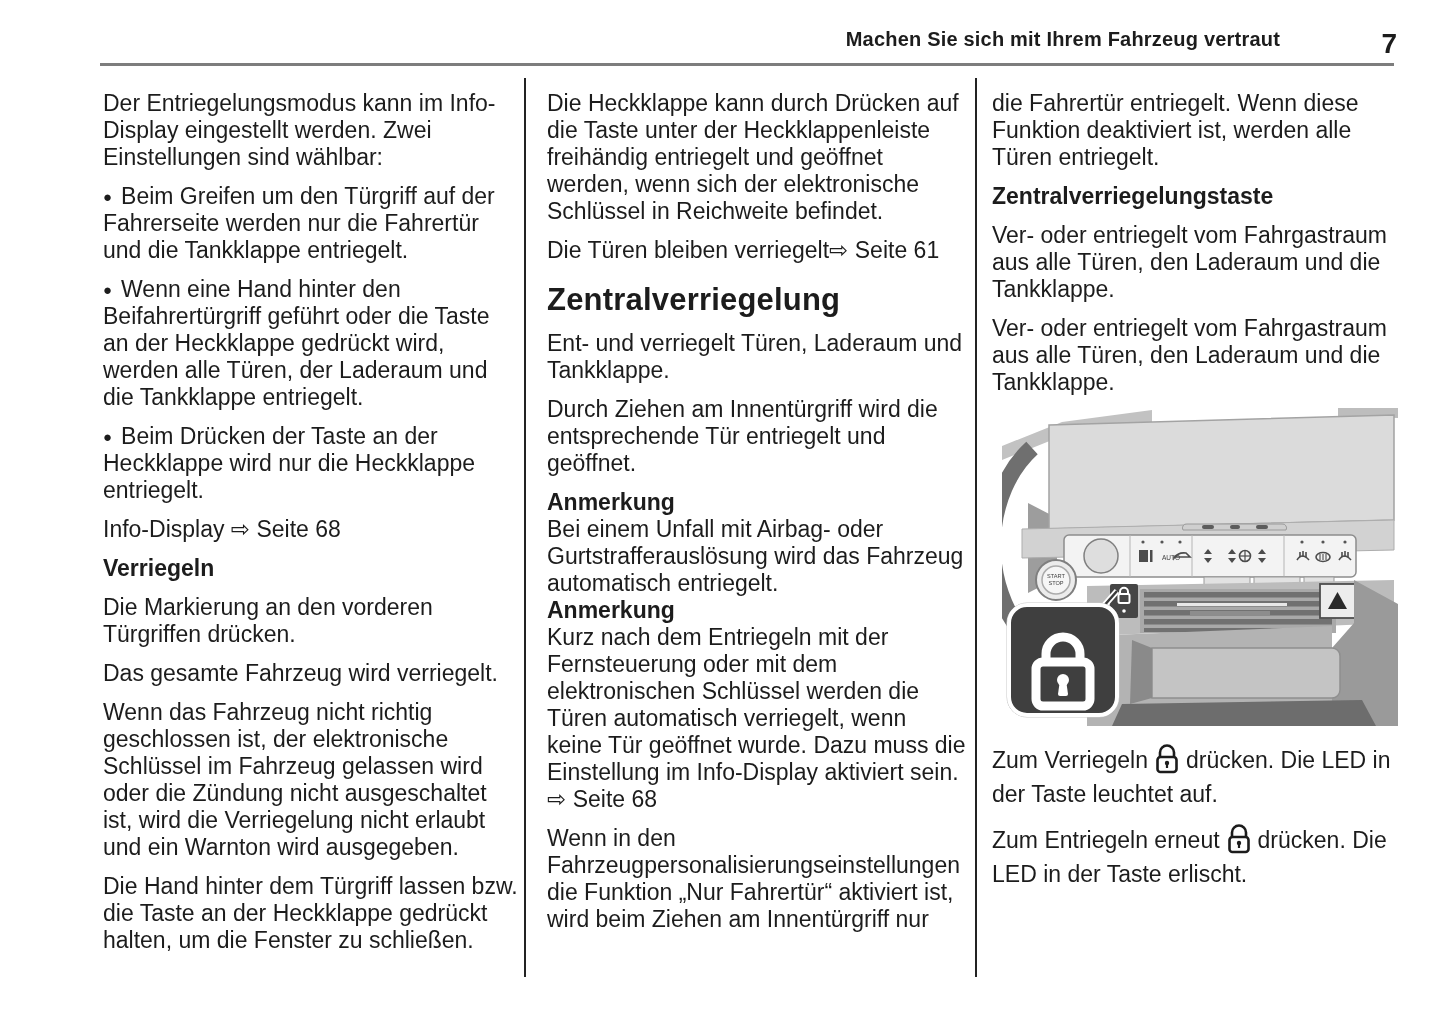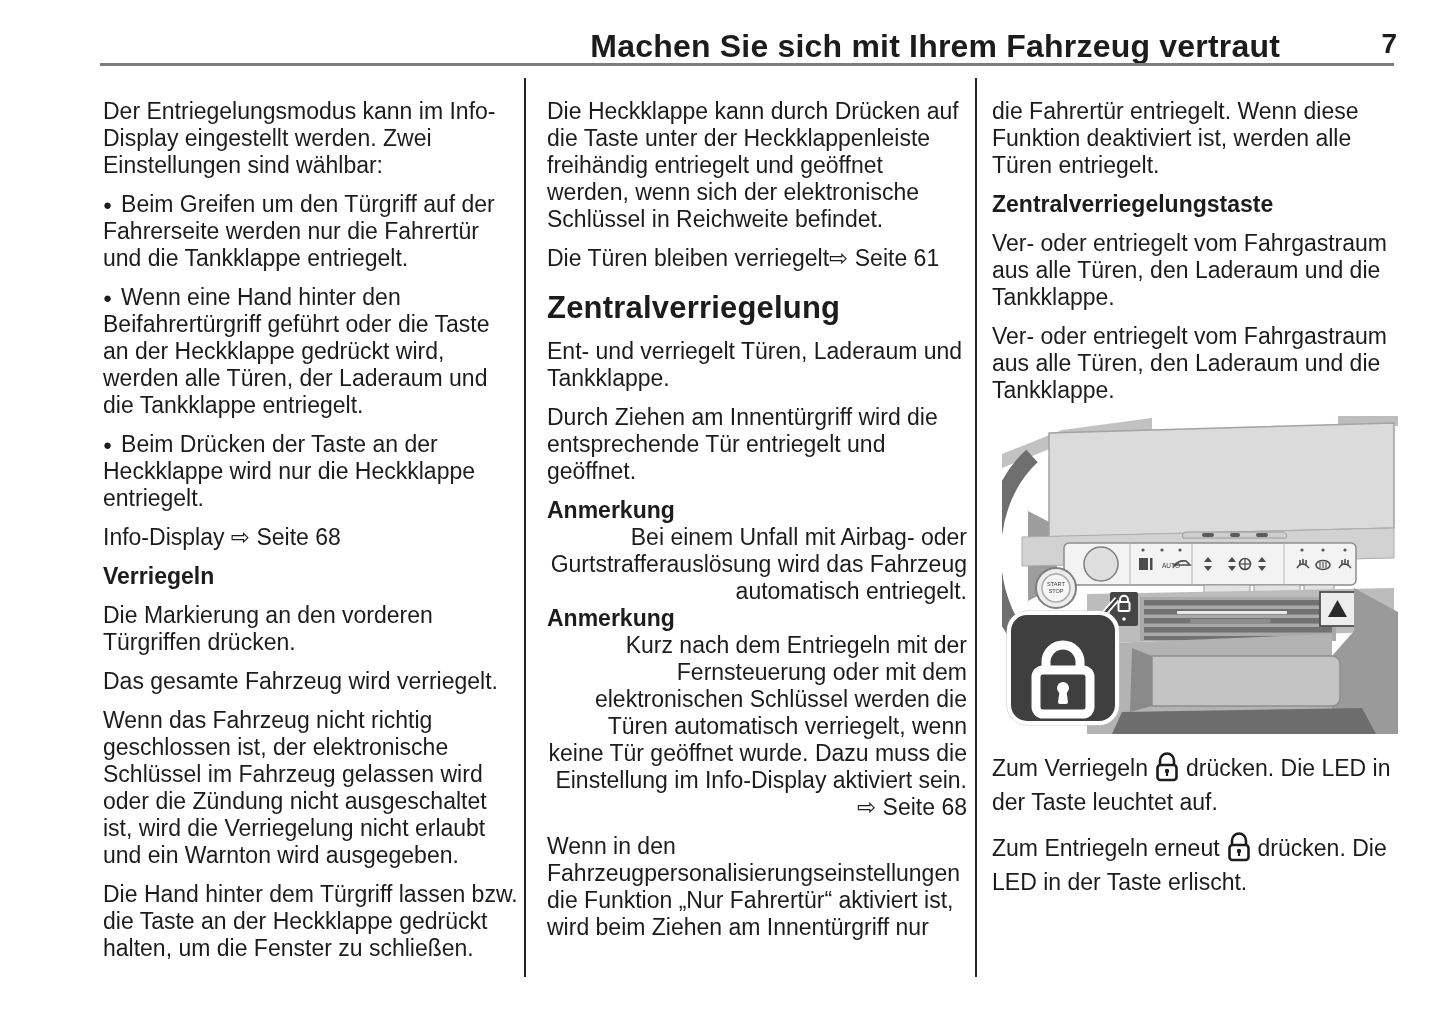--- a/index.html
+++ b/index.html
@@ -3,44 +3,44 @@
 <meta charset="utf-8">
 <style>
   html,body{margin:0;padding:0;background:#ffffff;}
   .page{
     position:relative;width:1445px;height:1018px;background:#ffffff;overflow:hidden;
     font-family:"Liberation Sans","DejaVu Sans",sans-serif;color:#1c1c1c;
   }
   
   .hdr-title{
     position:absolute;top:28px;left:100px;width:1180px;text-align:right;
-    font-size:32px;font-weight:bold;letter-spacing:0.2px;white-space:nowrap;
+    font-size:20px;font-weight:bold;letter-spacing:0.2px;white-space:nowrap;
   }
   .hdr-page{
     position:absolute;top:28px;right:48px;font-size:28px;font-weight:bold;
   }
   .hdr-rule{
     position:absolute;top:63px;left:100px;width:1294px;height:3px;background:#7d7d7d;
   }
   
   .cols{position:absolute;top:82px;left:103px;width:1295px;}
-  .col{position:absolute;top:16px;}
+  .col{position:absolute;top:8px;}
   .col1{left:0;width:418px;}
   .col2{left:444px;width:420px;}
   .col3{left:889px;width:406px;}
   .vdiv{position:absolute;top:-4px;width:2px;height:899px;background:#232323;}
   .vdiv1{left:421px;}
   .vdiv2{left:872px;}
 
   .col p{margin:0 0 12px 0;font-size:23px;line-height:27px;}
   .subhead{font-weight:bold;font-size:23px;line-height:27px;margin:0 0 12px 0;}
   .bighead{font-weight:bold;font-size:31px;line-height:36px;margin:18px 0 12px 0;letter-spacing:0.2px;}
   .note{margin:0;}
   .note .nlabel{font-weight:bold;}
-  .note p{margin:0;text-align:right;}
+  .note p{margin:0;}
   .note-gap{margin-bottom:12px;}
   .bullet-item{margin:0 0 12px 0;font-size:23px;line-height:27px;}
   .bullet{display:inline-block;font-size:15px;vertical-align:2px;margin-right:9px;}
   .inline-lock{display:inline-block;vertical-align:-7px;margin:0 7px;}
   .lockline{margin:0 0 16px 0 !important;}
   
   .illus-wrap{margin:3px 0 18px 10px;line-height:0;}
 </style>
 </head>
 <body>

